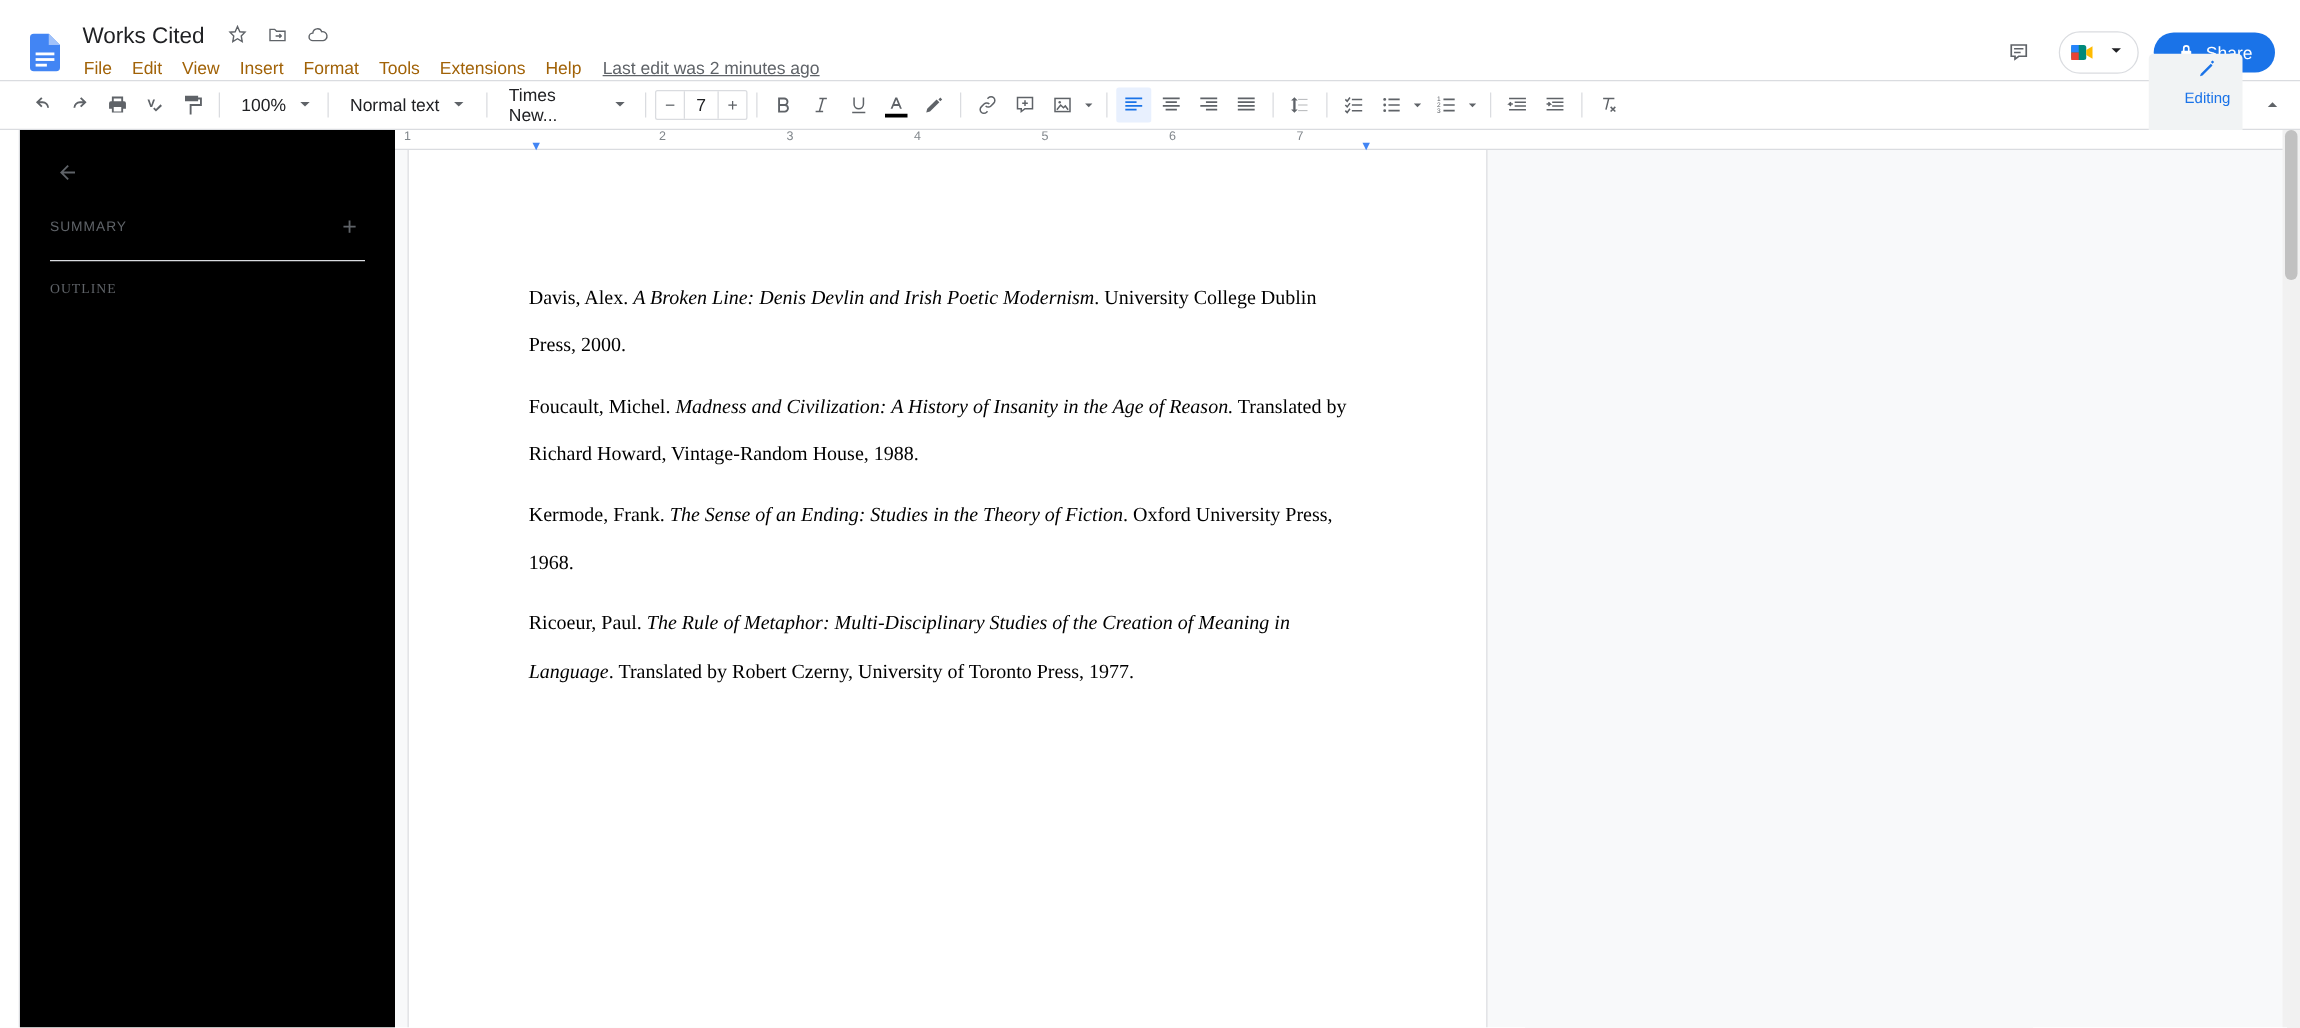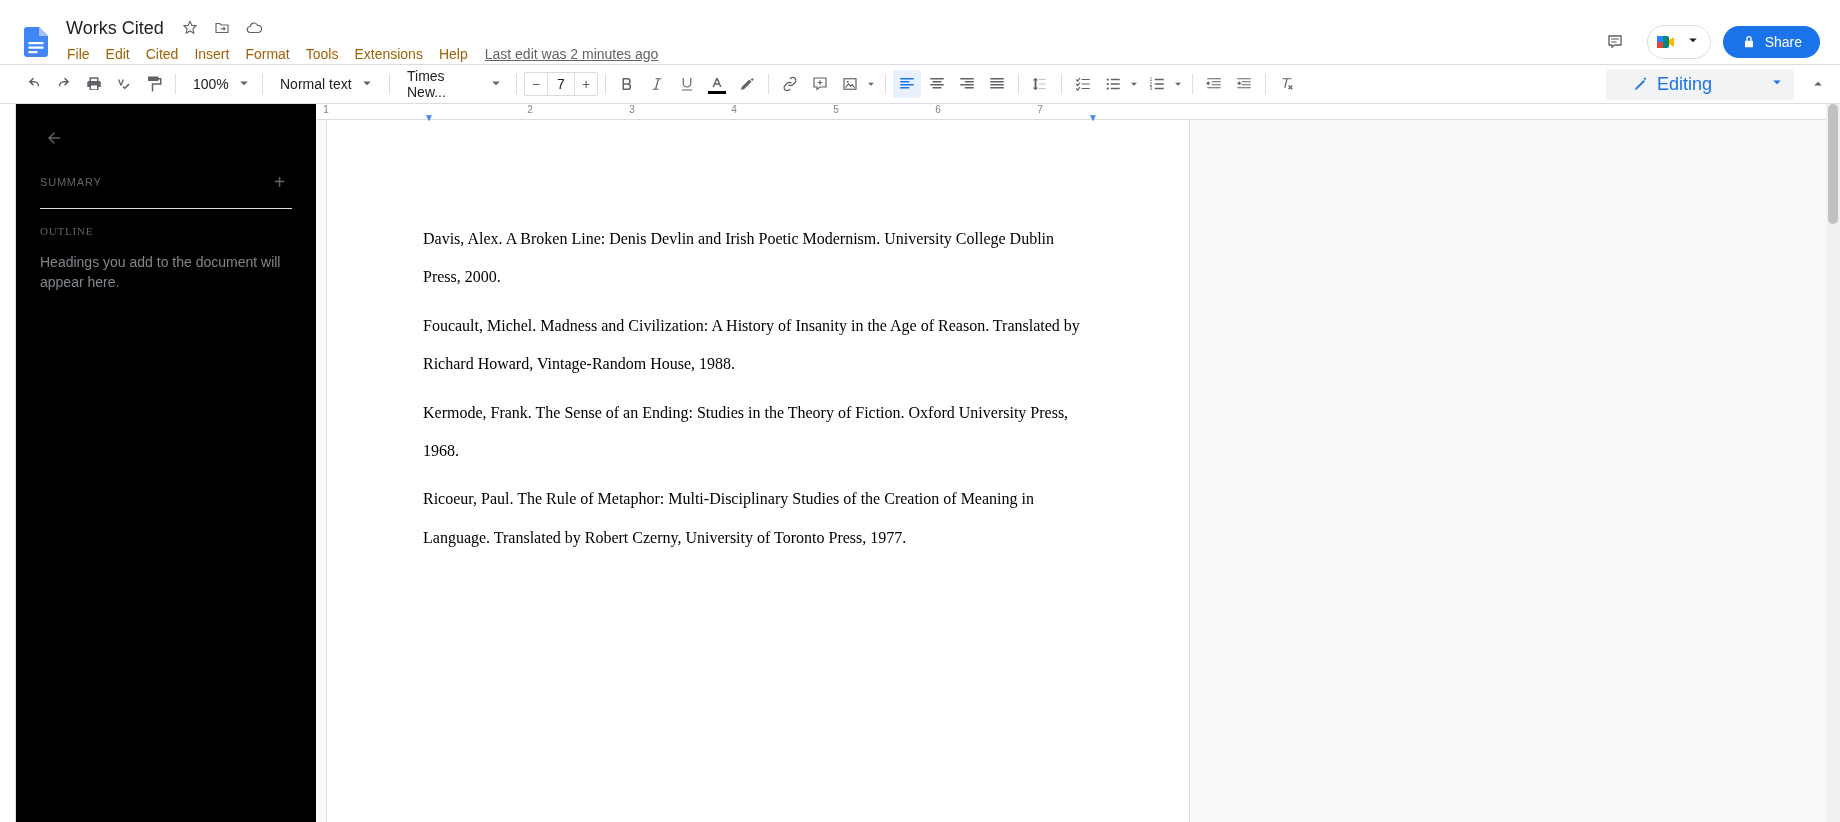--- a/index.html
+++ b/index.html
@@ -27,21 +27,21 @@
   .tb-btn { width: 28px; height: 28px; display: flex; align-items: center; justify-content: center; color: #5f6368; border-radius: 2px; cursor: pointer; }
   .tb-btn.active { background: #e8f0fe; color: #1a73e8; }
   .tb-sep { width: 1px; height: 20px; background: #dadce0; margin: 0 5px; }
   .tb-drop { display: flex; align-items: center; padding: 0 4px 0 10px; height: 28px; font-size: 14px; color: #202124; cursor: pointer; border-radius: 2px; gap: 6px; }
   .tb-drop .caret { color: #5f6368; }
   .font-size-group { display: flex; align-items: center; border: 1px solid #dadce0; border-radius: 2px; height: 24px; }
   .font-size-group .fs-btn { width: 22px; height: 22px; display: flex; align-items: center; justify-content: center; color: #5f6368; cursor: pointer; font-size: 14px; }
   .font-size-group .fs-val { width: 28px; text-align: center; font-size: 14px; border-left: 1px solid #dadce0; border-right: 1px solid #dadce0; height: 22px; line-height: 22px; }
   .tb-combo { display: flex; align-items: center; }
   .tb-combo .tb-btn.mini { width: 14px; }
-  .editing-pill { display: flex; align-items: center; gap: 8px; background: #f1f3f4; border-radius: 4px; padding: 4px 8px 4px 27px; color: #1a73e8; font-size: 18px; cursor: pointer; margin-left: auto; }
+  .editing-pill { display: flex; align-items: center; gap: 8px; background: #f1f3f4; border-radius: 4px; padding: 4px 8px 4px 27px; color: #1a73e8; font-size: 12px; cursor: pointer; margin-left: auto; flex-direction: column; }
   .hide-menus { width: 28px; height: 28px; display: flex; align-items: center; justify-content: center; color: #5f6368; cursor: pointer; margin-left: 8px; }
 
   .text-color-btn { position: relative; }
   .text-color-btn .underline-bar { position: absolute; left: 5px; right: 5px; bottom: 4px; height: 3px; background: #000; }
 
   
   .workspace { display: flex; height: calc(822px - 64px - 40px); background: #f8f9fa; position: relative; }
   .vertical-ruler { width: 16px; background: #fff; border-right: 1px solid #dadce0; position: relative; font-size: 10px; color: #80868b; }
   .outline-panel { width: 300px; background: #000000; padding: 20px 24px 0 24px; position: relative; }
   .outline-close { color: #5f6368; margin-bottom: 18px; cursor: pointer; width: 28px; height: 28px; display: flex; align-items: center; justify-content: center; }
@@ -50,21 +50,21 @@
   .outline-divider { border: none; border-top: 1px solid #dadce0; margin: 2px 0 16px; }
   .outline-label { font-size: 11px; letter-spacing: 0.8px; color: #5f6368; font-weight: 500; margin-bottom: 16px; font-family: Liberation Serif, serif; }
   .outline-placeholder { font-size: 14px; color: #80868b; line-height: 1.4; }
 
   .canvas-wrap { flex: 1; position: relative; overflow: hidden; }
   .h-ruler { height: 16px; background: #fff; border-bottom: 1px solid #dadce0; position: relative; font-size: 10px; color: #80868b; margin-left: 0; }
   .h-ruler .num { position: absolute; top: 0; transform: translateX(-50%); }
   .h-ruler .indent-first, .h-ruler .indent-right { position: absolute; top: 8px; color: #4285f4; font-size: 10px; }
   .page { background: #fff; width: 864px; margin-left: 10px; min-height: 1000px; border: 1px solid #dadce0; border-top: none; padding: 100px 96px 96px 96px; }
   .entry { font-family: "Times New Roman", Times, serif; font-size: 16px; color: #000; line-height: 2.4; margin-bottom: 10px; }
-  .entry .ital { }
+  .entry .ital { font-style: italic; }
 
   .vscroll { position: absolute; right: 0; top: 0; bottom: 0; width: 14px; background: #f1f1f1; }
   .vscroll .thumb { position: absolute; left: 2px; right: 2px; top: 0; height: 120px; background: #c1c1c1; border-radius: 6px; }
 
   svg { fill: currentColor; }
   .caret svg, .tb-btn svg, .title-icon svg, .comment-icon-btn svg, .outline-close svg, .hide-menus svg { width: 18px; height: 18px; }
 </style>
 </head>
 <body>
 
@@ -94,21 +94,21 @@
         </span>
       <span class="title-icon">
           <svg viewBox="0 0 24 24">
             <path fill="none" stroke="currentColor" stroke-width="1.5" d="M7 18a4 4 0 010-8 5 5 0 019.6-1.5A4 4 0 0118 18H7z"></path>
           </svg>
         </span>
     </div>
     <div class="menu-line">
       <span class="menu-item">File</span>
       <span class="menu-item">Edit</span>
-      <span class="menu-item">Cited</span>
+      <span class="menu-item">View</span>
       <span class="menu-item">Insert</span>
       <span class="menu-item">Format</span>
       <span class="menu-item">Tools</span>
       <span class="menu-item">Extensions</span>
       <span class="menu-item">Help</span>
       <span class="last-edit">Last edit was 2 minutes ago</span>
     </div>
   </div>
   <div class="title-right">
     <span class="comment-icon-btn">
@@ -365,21 +365,20 @@
         <svg viewBox="0 0 24 24">
           <path d="M20 11H7.8l5.6-5.6L12 4l-8 8 8 8 1.4-1.4L7.8 13H20v-2z"></path>
         </svg>
       </div>
     <div class="outline-head">
       <span>SUMMARY</span>
       <span class="outline-add">+</span>
     </div>
     <hr class="outline-divider">
     <div class="outline-label">OUTLINE</div>
-    <div class="outline-placeholder">Headings you add to the document will appear here.</div>
   </div>
 
   <div class="canvas-wrap">
     <div class="h-ruler">
       <span class="num" style="left:10px">1</span>
       <span class="indent-first" style="left:108px">▼</span>
       <span class="num" style="left:214px">2</span>
       <span class="num" style="left:316px">3</span>
       <span class="num" style="left:418px">4</span>
       <span class="num" style="left:520px">5</span>

